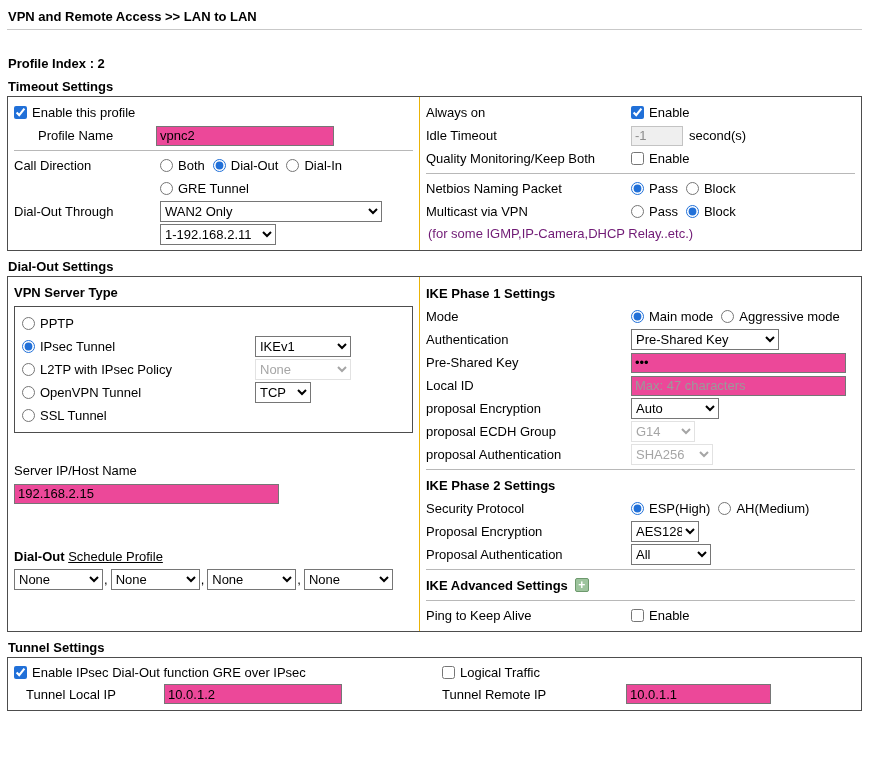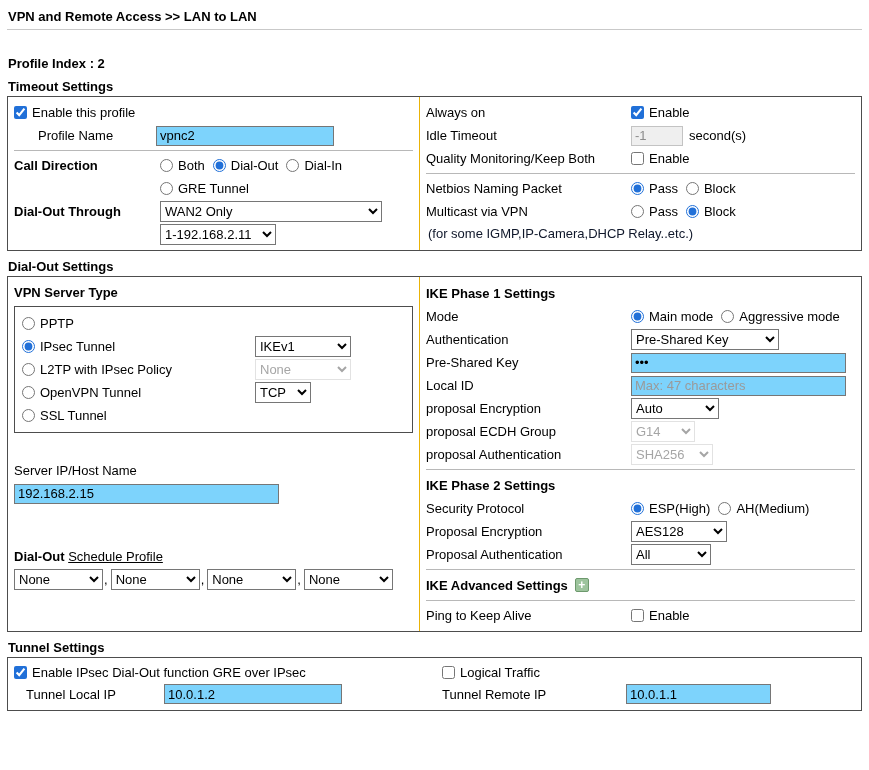--- a/index.html
+++ b/index.html
@@ -10,48 +10,48 @@
   .breadcrumb{font-weight:bold;padding:6px 0 5px 1px;}
   hr.top-rule{border:none;border-top:1px solid #c9c9c9;margin:0;}
   .profile-index{font-weight:bold;margin:26px 0 3px 1px;}
   .section-title{font-weight:bold;margin:8px 0 2px 1px;}
   .box{border:1px solid #4d4d4d;display:flex;align-items:stretch;background:#fff;}
   .col-left{width:412px;border-right:1px solid #eab308;padding:4px 6px;flex-shrink:0;}
   .col-right{flex:1;padding:4px 6px;}
   .row{display:flex;align-items:center;min-height:23px;}
   .lbl{flex-shrink:0;}
   .w118{width:118px;}
-  .w146{width:146px;font-weight:bold;}
+  .w146{width:146px;}
   .w205{width:205px;}
   .sp146{width:146px;flex-shrink:0;}
   .indent24{padding-left:24px;}
   .ml12{margin-left:12px;}
   input[type=checkbox],input[type=radio]{accent-color:#2170d8;width:13px;height:13px;margin:0 5px 0 0;flex-shrink:0;}
   .opt{display:inline-flex;align-items:center;margin-right:8px;white-space:nowrap;}
-  .ti{height:20px;border:1px solid #767676;padding:0 3px;font-family:inherit;font-size:13px;color:#000;background:#7dd3fc;}
+  .ti{height:20px;border:1px solid #767676;padding:0 3px;font-family:inherit;font-size:13px;color:#000;background:#ec4899;}
   .ti:disabled{background:#efefef;color:#8c8c8c;border-color:#c3c3c3;}
   .ti::placeholder{color:#9a9a9a;}
   select{font-family:inherit;font-size:13px;height:21px;background:#fff;}
   hr.inner-rule{border:none;border-top:1px solid #b8b8b8;margin:3px 0;}
-  .note{color:#0f172a;padding:3px 0 2px 2px;}
+  .note{color:#701a75;padding:3px 0 2px 2px;}
   .w52{width:52px;}
   .w178{width:178px;}
   .w215{width:215px;}
   .w265{width:265px;}
   .w140i{width:140px;}
   .w145i{width:145px;}
   .sel-wan{width:222px;}
   .sel-wanip{width:116px;}
   .sel-ike{width:96px;}
   .sel-tcp{width:56px;}
   .sel-auth{width:148px;}
   .sel-auto{width:88px;}
   .sel-g14{width:64px;}
   .sel-sha{width:82px;}
-  .sel-aes{width:96px;}
+  .sel-aes{width:68px;}
   .sel-all{width:80px;}
   .sel-sched{width:89px;}
   .vst-box{border:1px solid #4d4d4d;margin:2px 0 0 0;padding:5px 7px;}
   .vst-cell{width:233px;display:flex;align-items:center;flex-shrink:0;}
   .bold{font-weight:bold;}
   .unit{margin-left:6px;}
   .gap26{margin-top:26px;}
   .gap40{margin-top:40px;}
   .ike-title{font-weight:bold;min-height:24px;display:flex;align-items:center;}
   .plus-icon{display:inline-block;width:14px;height:14px;background:#9dc49d;border:1px solid #6d996d;color:#fff;

